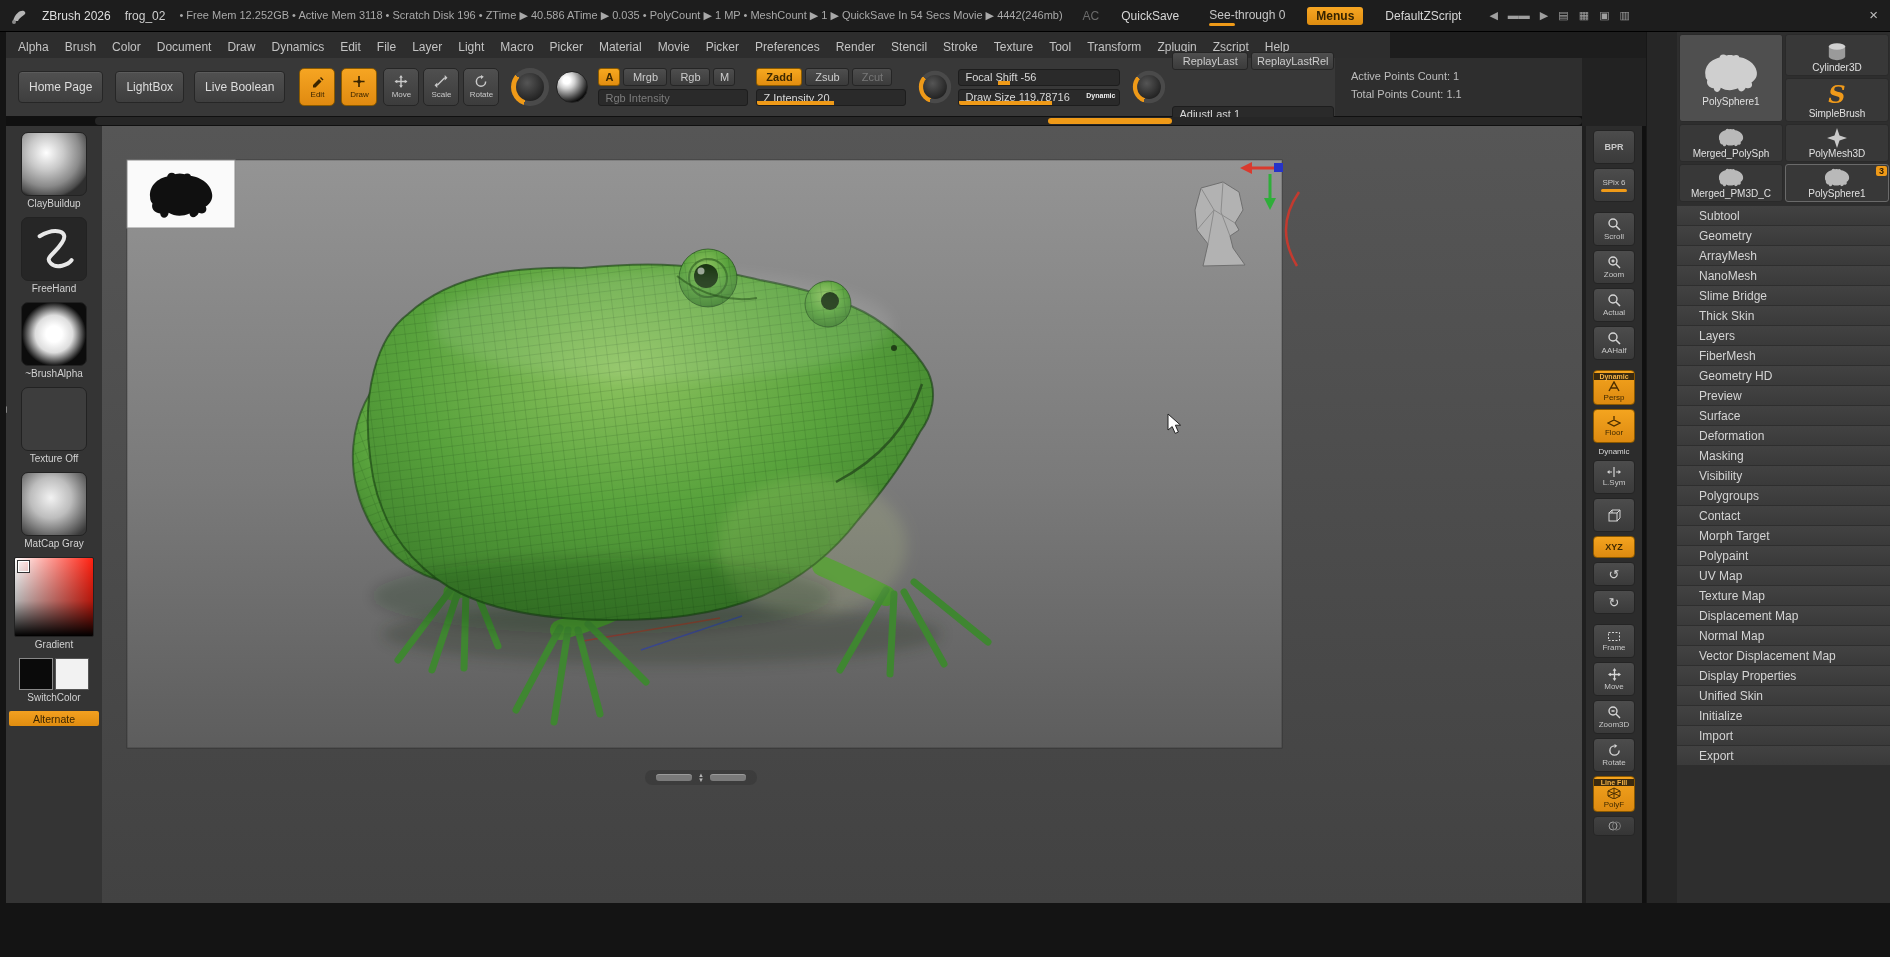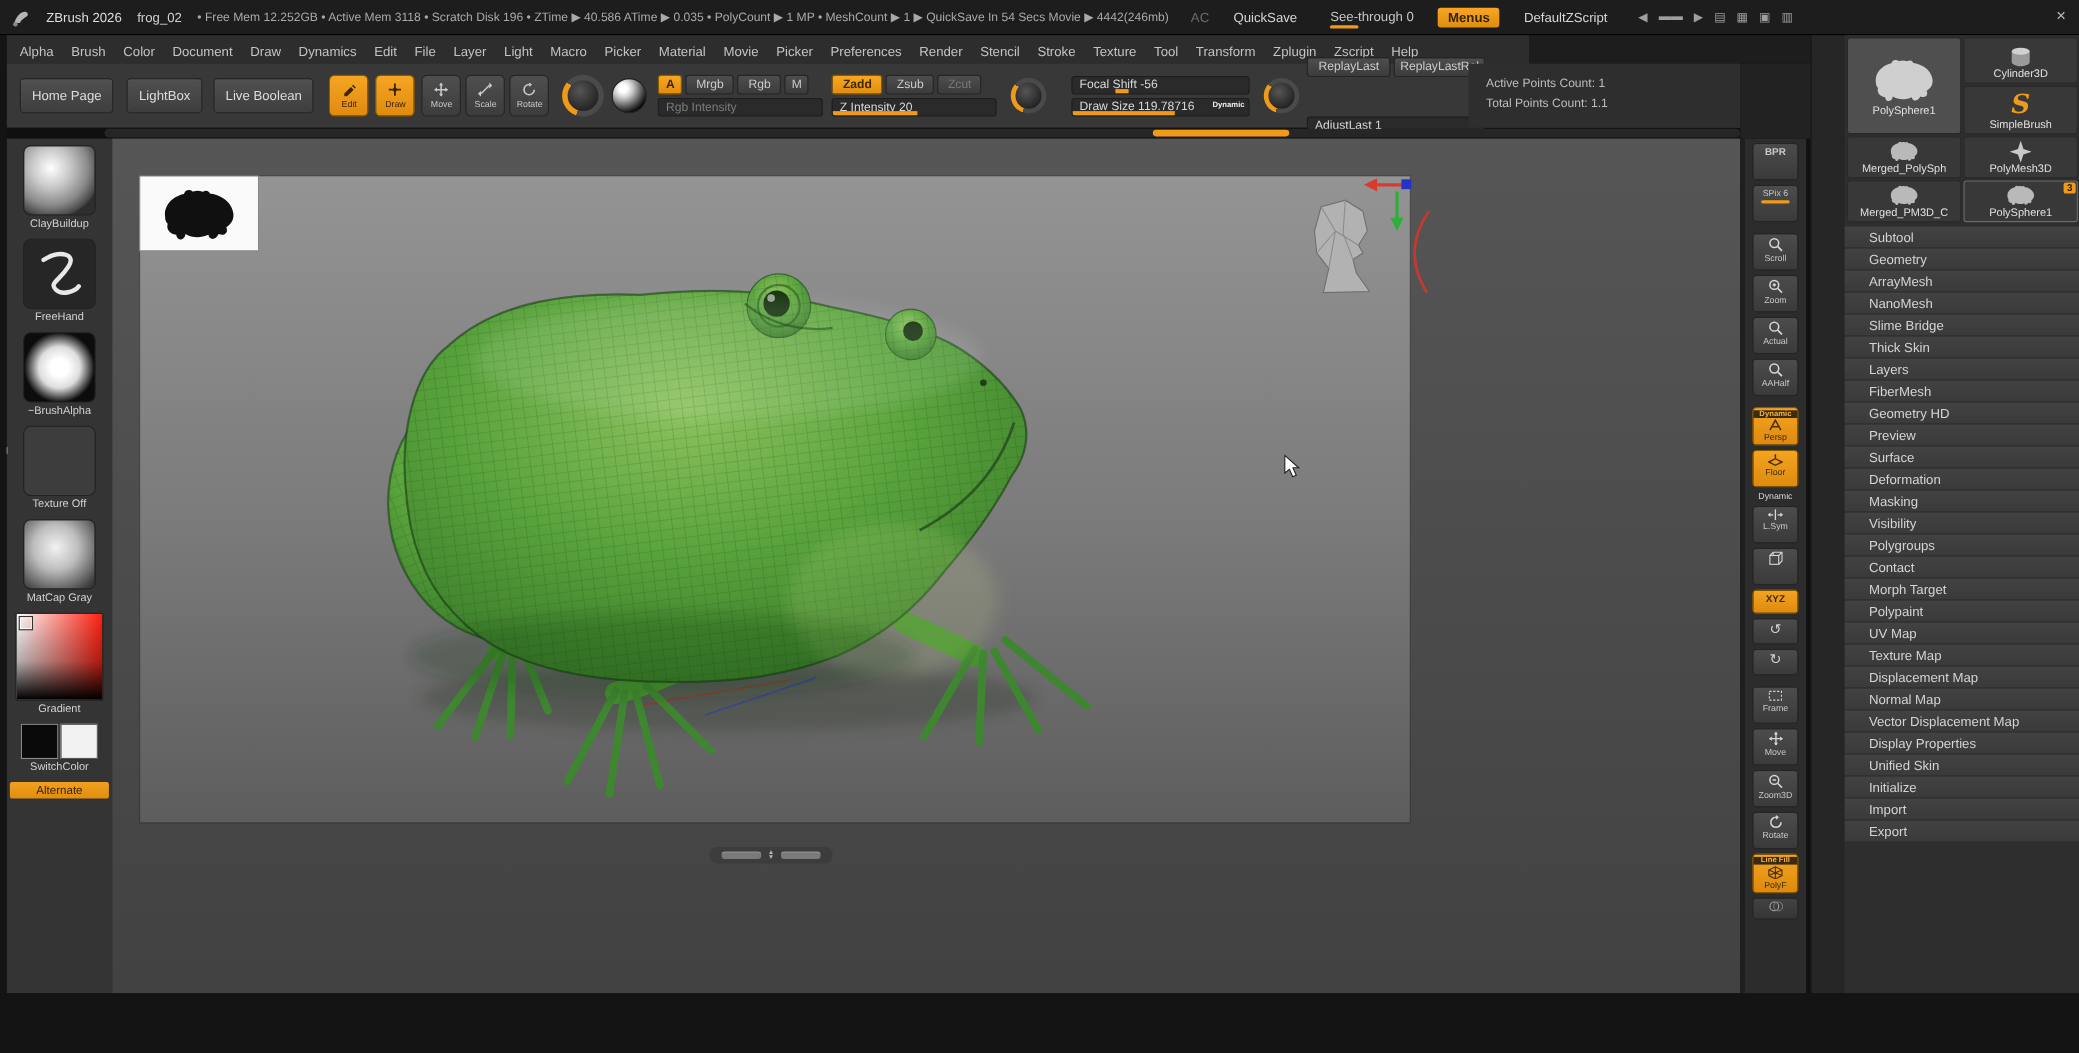--- a/index.html
+++ b/index.html
@@ -74,21 +74,21 @@
 .canvas svg.cv{position:absolute;inset:0;}
 .scrollwidget{position:absolute;left:543px;top:644px;width:112px;height:15px;display:flex;align-items:center;justify-content:center;gap:6px;background:rgba(0,0,0,0.12);border-radius:7px;padding:0 4px;}
 .swbar{width:36px;height:7px;background:#7a7a7a;border-radius:3px;box-shadow:inset 0 1px 0 rgba(255,255,255,.25);}
 .swarrows{display:flex;flex-direction:column;font-size:6px;line-height:5px;color:#b5b5b5;font-style:normal;}
 .swarrows i{font-style:normal;}
 .edge-arrow{position:absolute;left:0px;top:404px;font-size:9px;color:#8f8f8f;}
 
 
 .rshelf-gap{position:absolute;left:1582px;top:126px;width:4px;height:777px;background:#1f1f1f;}
 .right-shelf{position:absolute;left:1586px;top:126px;width:56px;height:777px;background:#2c2c2c;display:flex;flex-direction:column;align-items:center;padding-top:4px;gap:4px;overflow:hidden;}
-.rs-tile{width:42px;min-height:34px;border-radius:4px;background:linear-gradient(#4c4c4c,#3a3a3a);border:1px solid #242424;display:flex;flex-direction:column;align-items:center;gap:1px;font-size:8px;color:#c8c8c8;padding:2px 0;}
+.rs-tile{width:42px;min-height:34px;border-radius:4px;background:linear-gradient(#4c4c4c,#3a3a3a);border:1px solid #242424;display:flex;flex-direction:column;align-items:center;justify-content:center;gap:1px;font-size:8px;color:#c8c8c8;padding:2px 0;}
 .rs-tile.orange{background:linear-gradient(#f4a41f,#dd8a10);color:#3f2900;border-color:#8a5800;}
 .rs-tag{font-size:7px;font-weight:bold;color:#f0a020;}
 .rs-tile.orange .rs-tag{color:#6e3600;background:#3a2a10;width:100%;text-align:center;color:#f5b346;}
 .rs-text{font-size:8px;color:#d8d8d8;}
 .rs-glyph{font-size:13px;line-height:13px;color:#d0d0d0;}
 .rs-bar{width:26px;height:3px;background:#ef9a18;border-radius:2px;margin-top:1px;}
 .rs-lbl{font-size:8px;}
 .rs-bold{font-weight:bold;font-size:9px;}
 .mt6{margin-top:6px;}
 
@@ -235,21 +235,21 @@
       <div class="slider">
           <span>Z Intensity 20</span>
           <span class="fill" style="width:52%;"></span>
         </div>
     </div>
 
     <div class="ring" style="margin-left:10px;transform:scale(.85);">
         <div class="inner"></div>
       </div>
 
-    <div class="colgrp" style="margin-left:20px;width:162px;">
+    <div class="colgrp" style="margin-left:4px;width:162px;">
       <div class="slider">
           <span>Focal Shift -56</span>
           <span class="mark" style="left:24%;"></span>
         </div>
       <div class="slider">
           <span>Draw Size 119.78716</span>
           <span class="tag">Dynamic</span>
           <span class="fill" style="width:58%;"></span>
         </div>
     </div>

